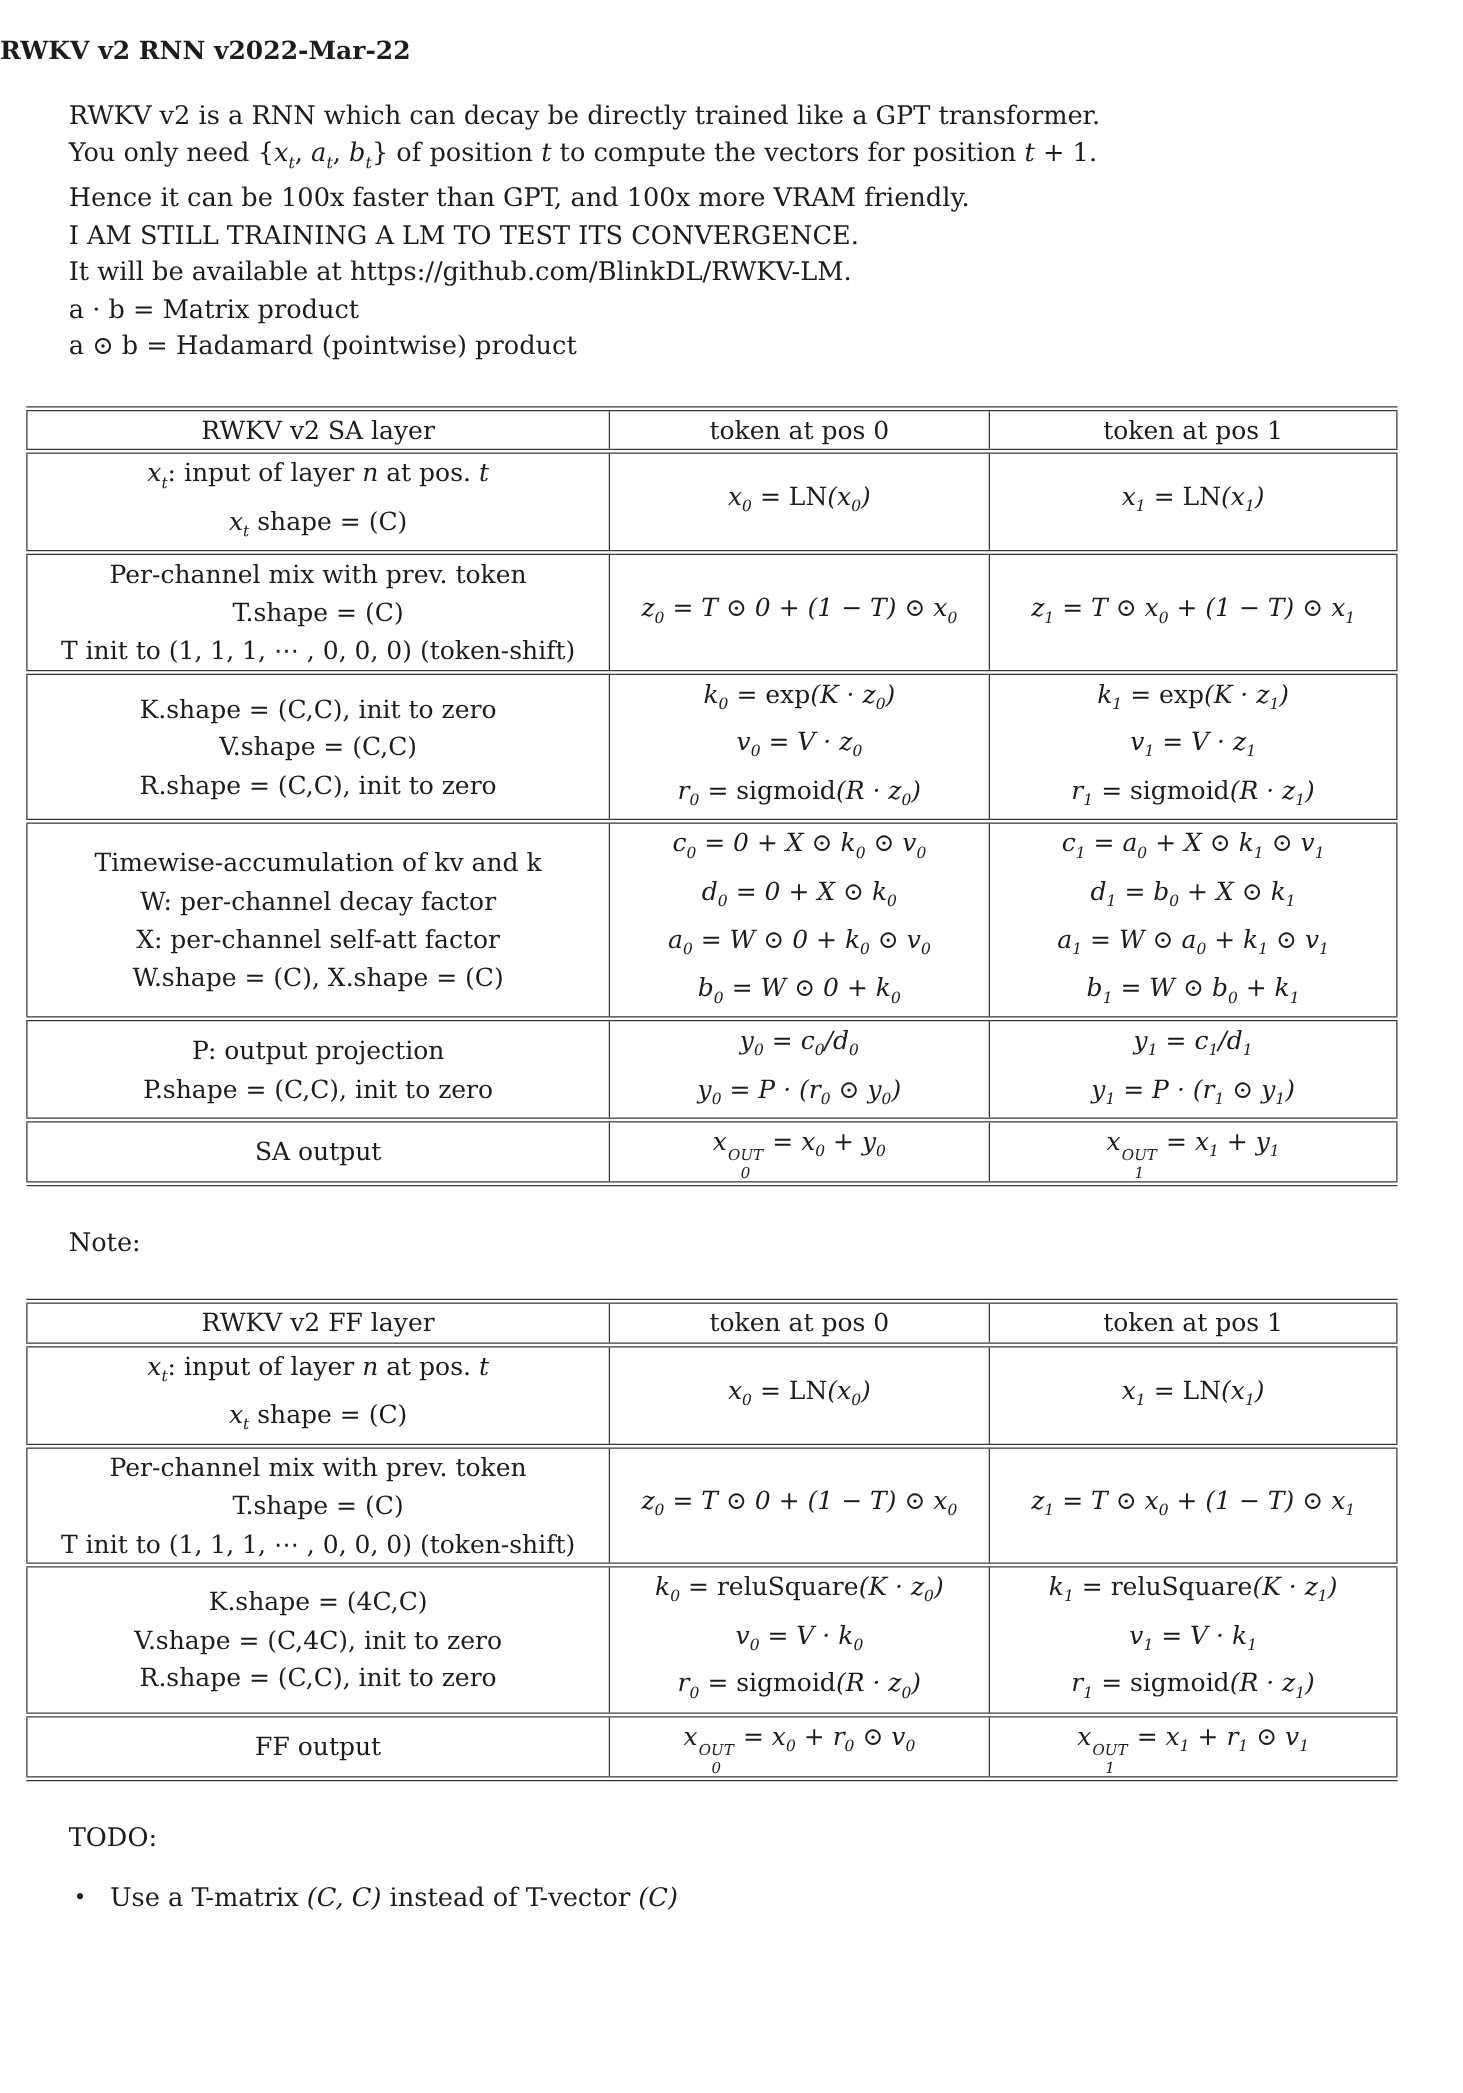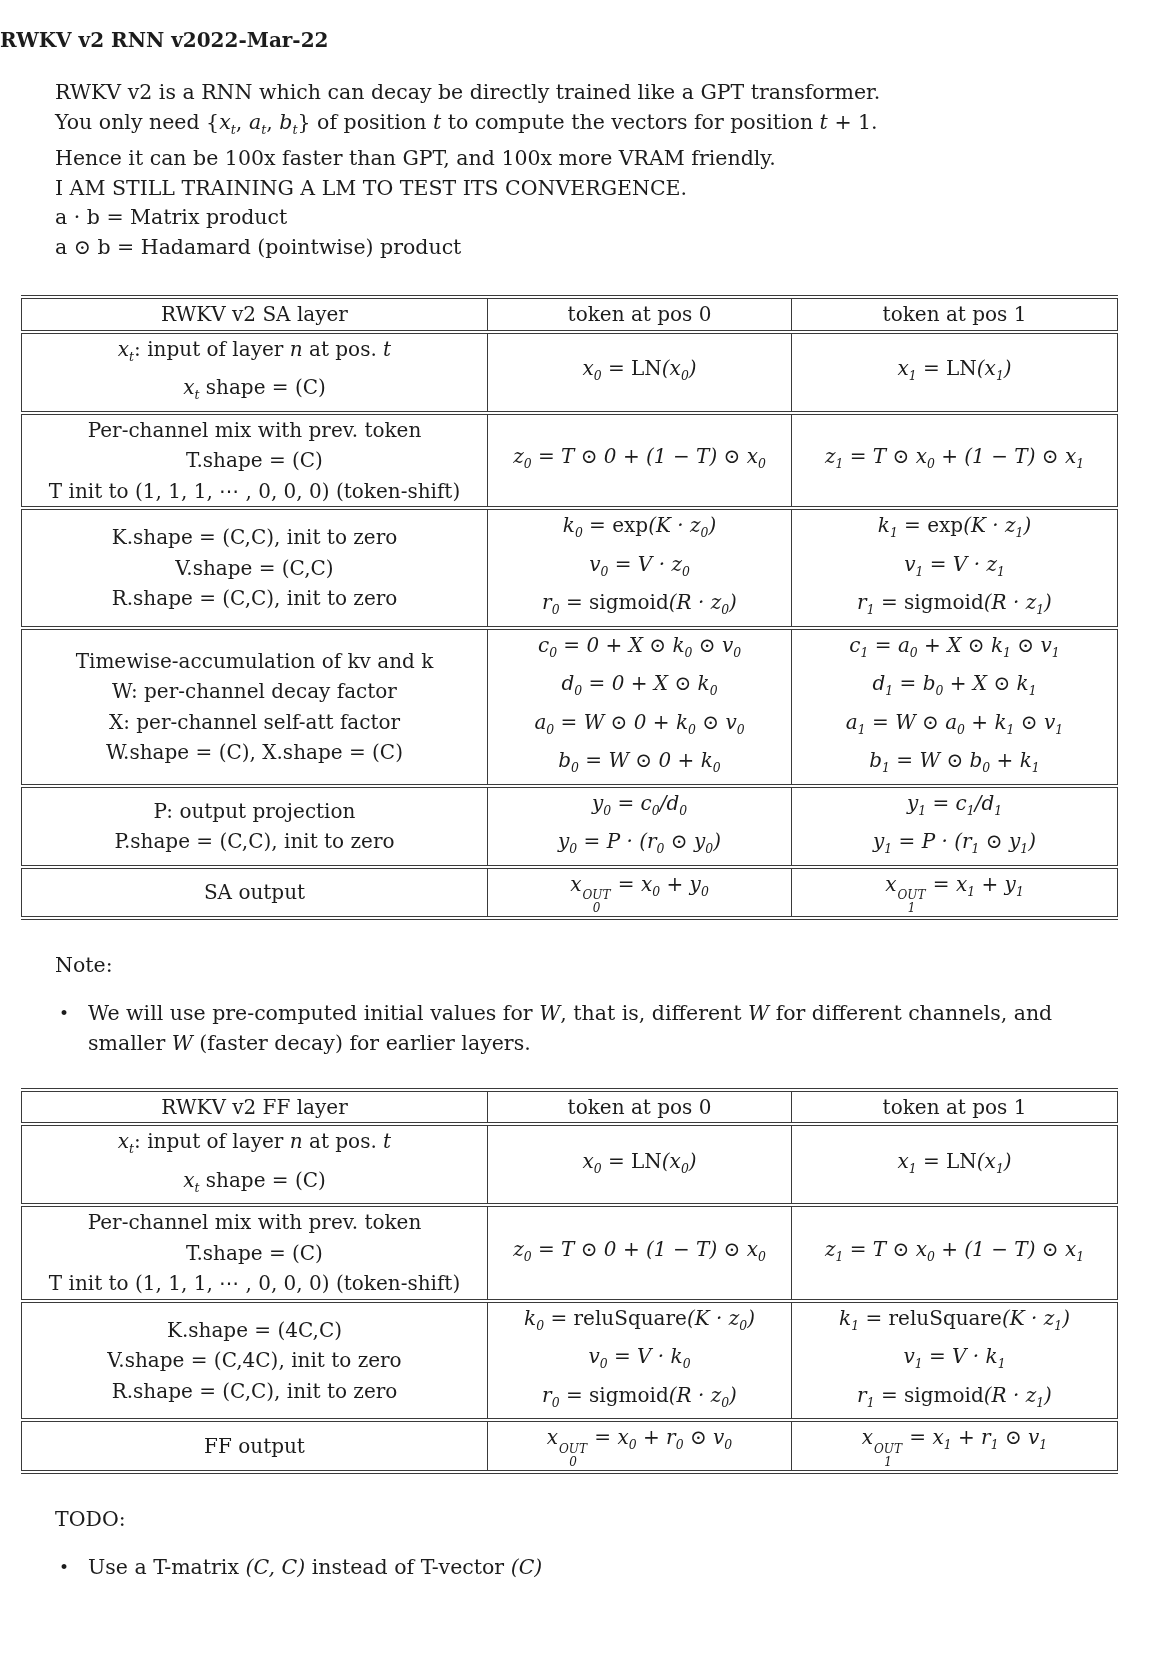--- a/index.html
+++ b/index.html
@@ -90,20 +90,21 @@
 
 <div class="page">
 
   <div class="doc-title">RWKV v2 RNN v2022-Mar-22</div>
 
   <div class="intro">
     <p>RWKV v2 is a RNN which can decay be directly trained like a GPT transformer.</p>
     <p>You only need {<span class="it">x<sub>t</sub></span>, <span class="it">a<sub>t</sub></span>, <span class="it">b<sub>t</sub></span>} of position <span class="it">t</span> to compute the vectors for position <span class="it">t</span> + 1.</p>
     <p>Hence it can be 100x faster than GPT, and 100x more VRAM friendly.</p>
     <p>I AM STILL TRAINING A LM TO TEST ITS CONVERGENCE.</p>
+    <p>It will be available at https://github.com/BlinkDL/RWKV-LM.</p>
     <p>a · b = Matrix product</p>
     <p>a ⊙ b = Hadamard (pointwise) product</p>
   </div>
 
   <table class="dtable">
       <colgroup>
         <col style="width:466px">
         <col style="width:304px">
         <col style="width:326px">
       </colgroup>
@@ -147,21 +148,20 @@
           <td class="fm">x<span class="stk">
               <sup>OUT</sup>
               <sub>1</sub>
             </span> = x<sub>1</sub> + y<sub>1</sub></td>
         </tr>
       </tbody>
     </table>
 
   <div class="sec-heading">Note:</div>
   <ul class="blts">
-    <li>We will use pre-computed initial values for <span class="it">W</span>, that is, different <span class="it">W</span> for different channels, and smaller <span class="it">W</span> (faster decay) for earlier layers.</li>
   </ul>
 
   <table class="dtable second">
       <colgroup>
         <col style="width:466px">
         <col style="width:304px">
         <col style="width:326px">
       </colgroup>
       <tbody>
         <tr>

